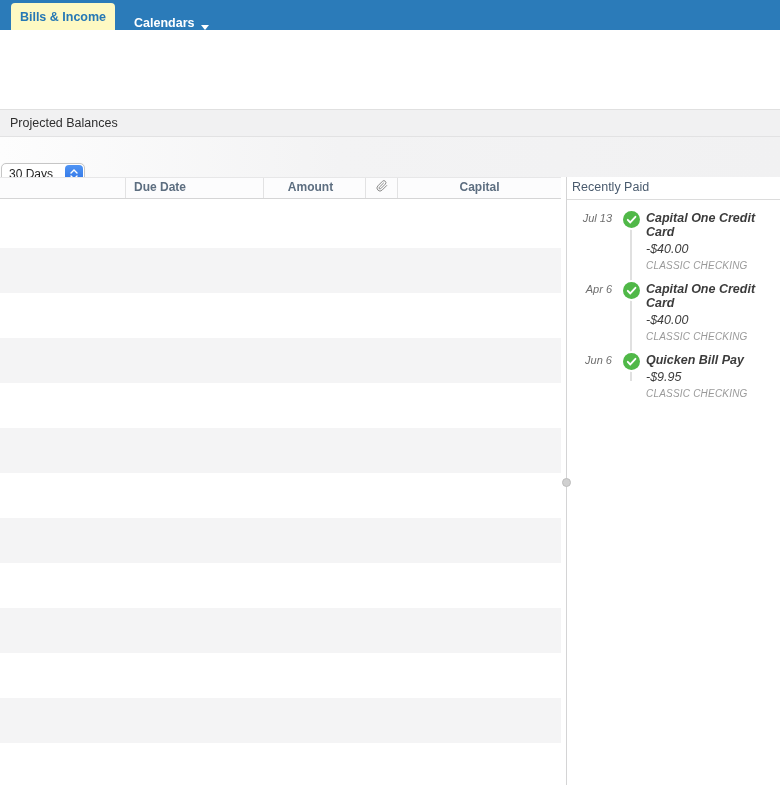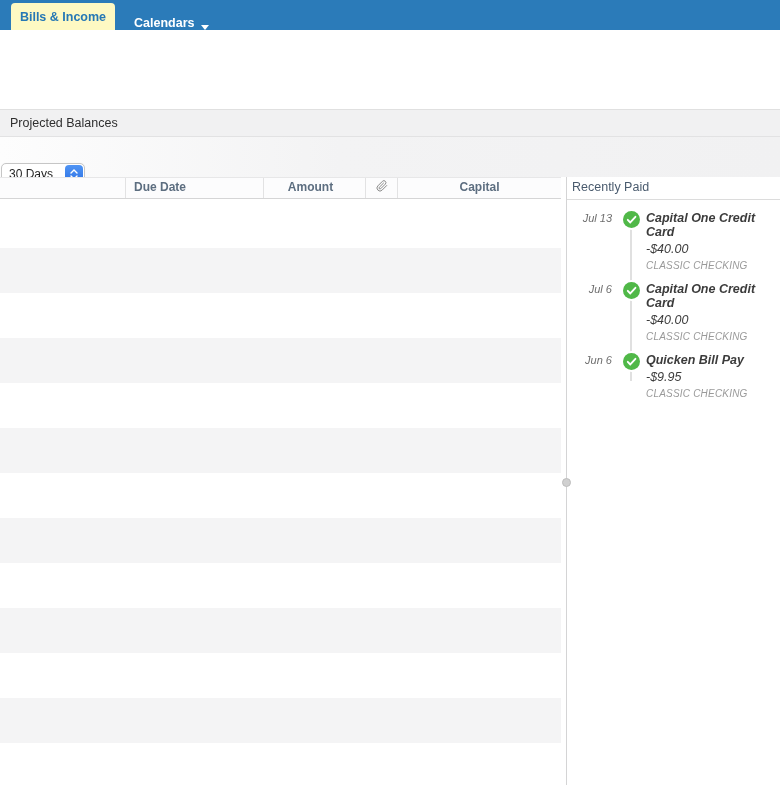--- a/index.html
+++ b/index.html
@@ -178,21 +178,21 @@
             </svg>
         </div>
         <div class="rp-content">
           <div class="rp-name">Capital One Credit Card</div>
           <div class="rp-amount">-$40.00</div>
           <div class="rp-account">CLASSIC CHECKING</div>
         </div>
       </div>
 
       <div class="rp-item">
-        <div class="rp-date">Jul 6</div>
+        <div class="rp-date">Apr 6</div>
         <div class="rp-check">
           <svg width="17" height="17" viewBox="0 0 20 20">
               <circle cx="10" cy="10" r="10" fill="#50b848"></circle>
               <path d="M5.6 10.4l3 3.1 6-6.7" fill="none" stroke="#fff" stroke-width="2.2" stroke-linecap="round" stroke-linejoin="round"></path>
             </svg>
         </div>
         <div class="rp-content">
           <div class="rp-name">Capital One Credit Card</div>
           <div class="rp-amount">-$40.00</div>
           <div class="rp-account">CLASSIC CHECKING</div>

